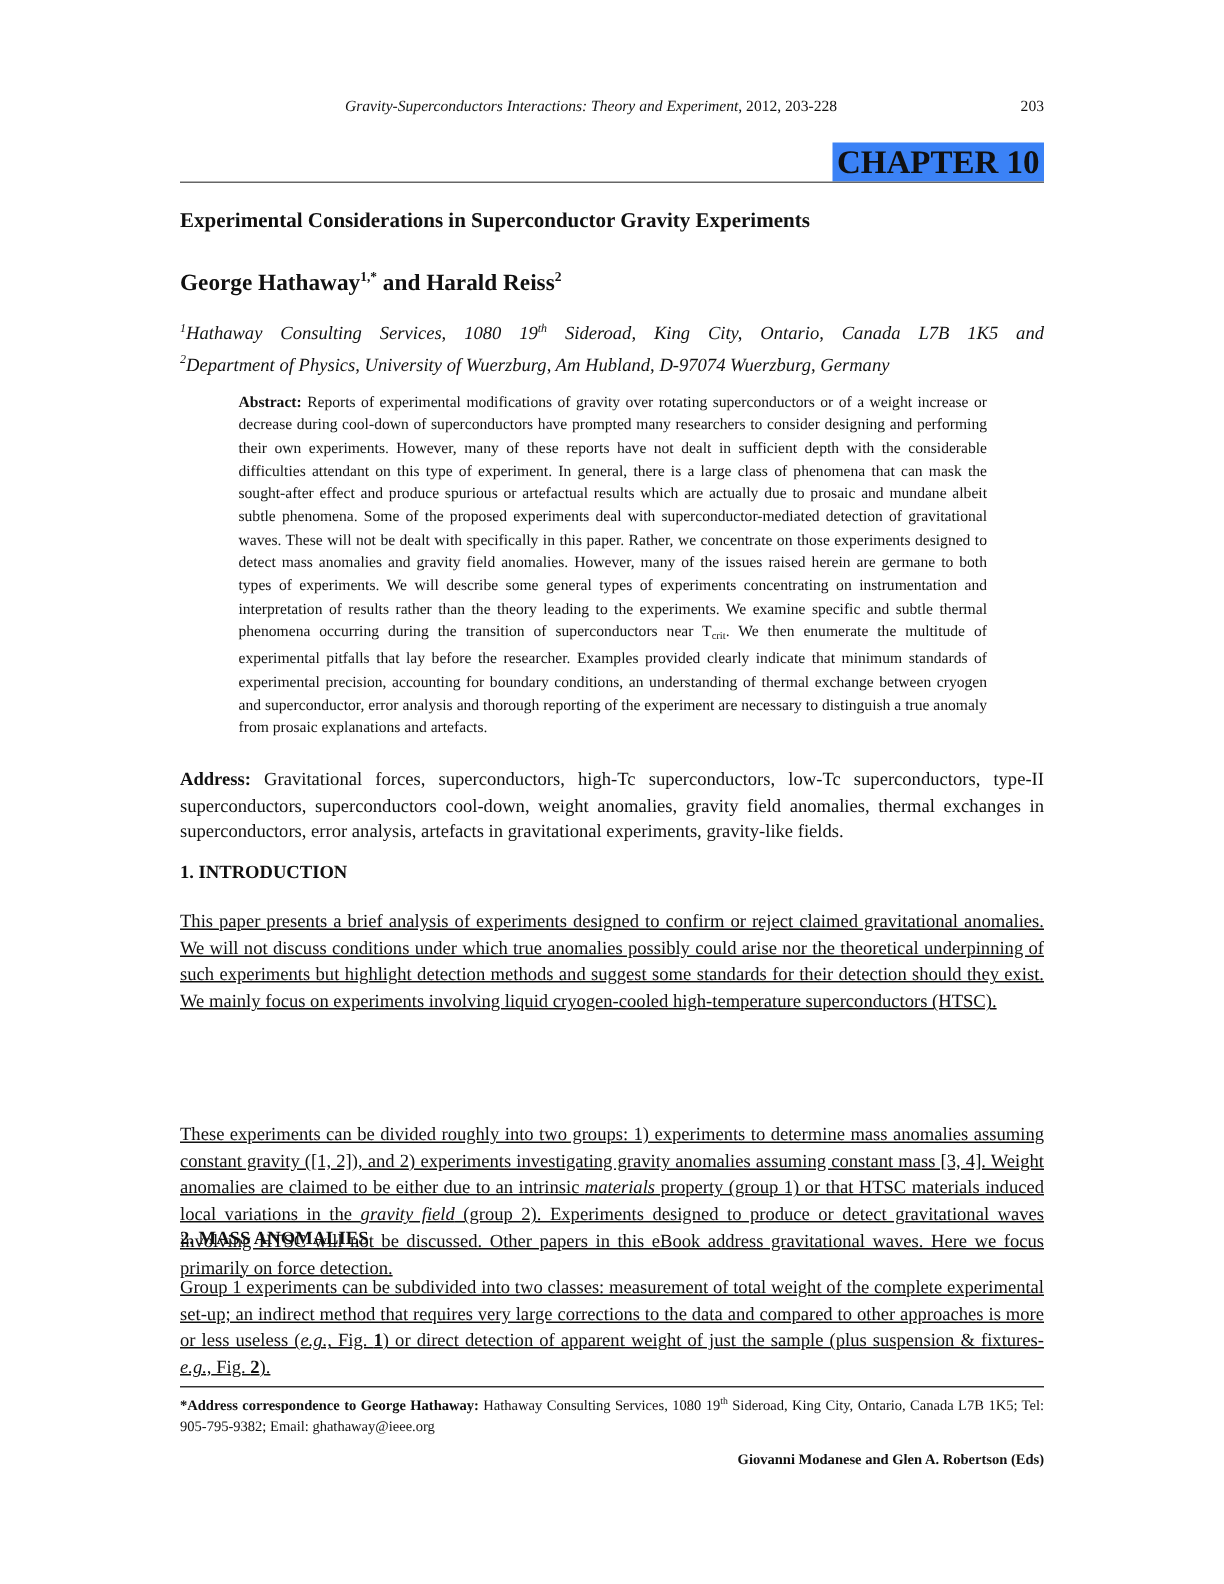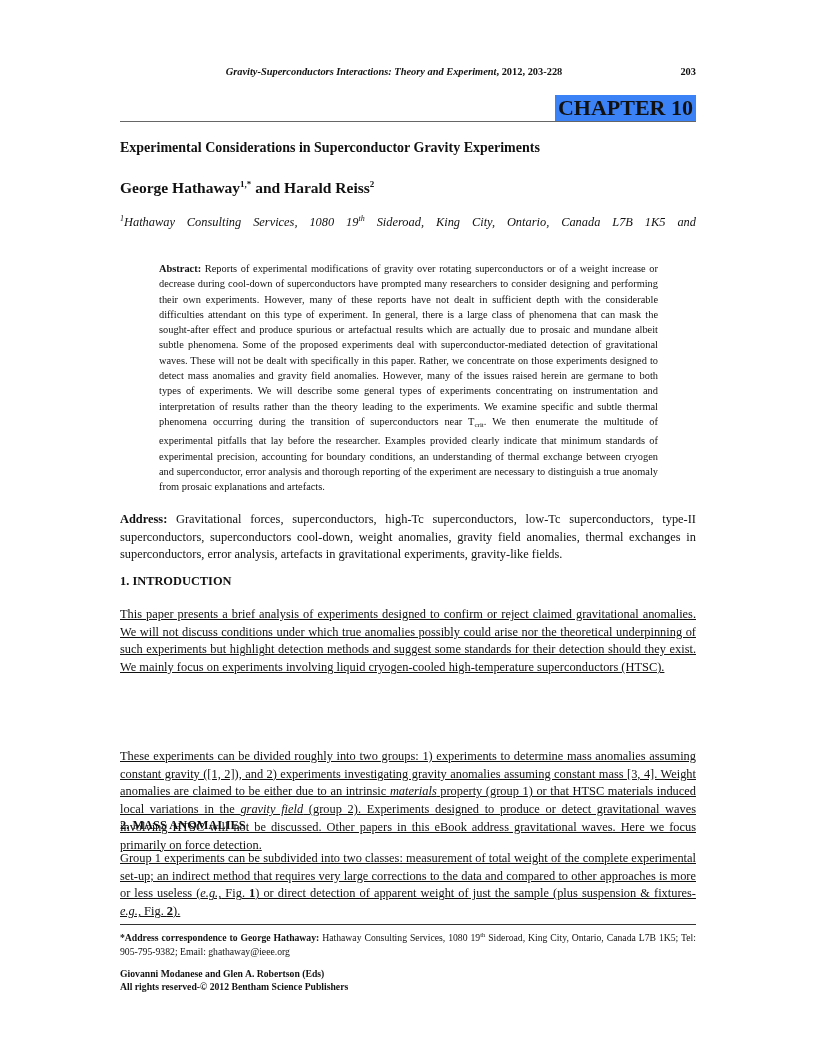--- a/index.html
+++ b/index.html
@@ -3,21 +3,21 @@
   <meta charset="utf-8">
   <style>
     html, body { margin: 0; padding: 0; background: #ffffff; }
     body {
       width: 816px; height: 1056px; position: relative; overflow: hidden;
       font-family: "Liberation Serif", serif; color: #111;
     }
     .abs { position: absolute; }
     .running-head {
       left: 122px; top: 66px; width: 574px;
-      font-size: 10.4px; font-weight: bold; text-align: left;
+      font-size: 10.4px; font-weight: normal; text-align: left;
     }
     .running-head .title { font-style: italic; }
     .running-head .pagenum { position: absolute; right: 0; top: 0; }
     .running-head .center { display: block; text-align: center; padding-right: 30px; }
     .chapter-box {
       right: 120px; top: 95px; background: #3b82f6;
       font-size: 22px; font-weight: bold; padding: 0 3px; line-height: 26px;
     }
     .top-rule {
       left: 120px; top: 121px; width: 576px; height: 0; border-top: 1.5px solid #666;
@@ -48,21 +48,21 @@
       left: 120px; width: 576px; font-size: 12.4px; line-height: 17.7px; text-align: justify; text-decoration: underline;
     }
     .fn-rule {
       left: 120px; top: 924px; width: 576px; height: 0; border-top: 1px solid #333;
     }
     .footnote {
       left: 120px; top: 928px; width: 576px; font-size: 9.7px; line-height: 14px; text-align: justify;
     }
     .footnote sup { font-size: 6.5px; vertical-align: 4px; }
     .publisher {
-      left: 120px; top: 967px; width: 576px; text-align: left;
+      left: 120px; top: 967px; width: 576px; text-align: right;
       font-size: 9.7px; font-weight: bold; line-height: 13px;
     }
     b { font-weight: bold; }
     i { font-style: italic; }
   </style>
 </head>
 <body>
 
 <div class="abs running-head">
   <span class="center">
@@ -75,20 +75,21 @@
 <div class="abs top-rule"></div>
 
 <div class="abs paper-title">Experimental Considerations in Superconductor Gravity Experiments</div>
 
 <div class="abs authors">
   <span>George Hathaway</span><sup>1,*</sup><span> and </span><span>Harald Reiss</span><sup>2</sup>
 </div>
 
 <div class="abs affil">
   <div><sup>1</sup><span>Hathaway Consulting Services, 1080 19</span><sup>th</sup><span> Sideroad, King City, Ontario, Canada L7B 1K5 and</span></div>
+  <div class="line2"><sup>2</sup><span>Department of Physics, University of Wuerzburg, Am Hubland, D-97074 Wuerzburg, Germany</span></div>
 </div>
 
 <div class="abs abstract">
   <b>Abstract:</b><span> Reports of experimental modifications of gravity over rotating superconductors or of a weight increase or decrease during cool-down of superconductors have prompted many researchers to consider designing and performing their own experiments. However, many of these reports have not dealt in sufficient depth with the considerable difficulties attendant on this type of experiment. In general, there is a large class of phenomena that can mask the sought-after effect and produce spurious or artefactual results which are actually due to prosaic and mundane albeit subtle phenomena. Some of the proposed experiments deal with superconductor-mediated detection of gravitational waves. These will not be dealt with specifically in this paper. Rather, we concentrate on those experiments designed to detect mass anomalies and gravity field anomalies. However, many of the issues raised herein are germane to both types of experiments. We will describe some general types of experiments concentrating on instrumentation and interpretation of results rather than the theory leading to the experiments. We examine specific and subtle thermal phenomena occurring during the transition of superconductors near T</span><sub>crit</sub><span>. We then enumerate the multitude of experimental pitfalls that lay before the researcher. Examples provided clearly indicate that minimum standards of experimental precision, accounting for boundary conditions, an understanding of thermal exchange between cryogen and superconductor, error analysis and thorough reporting of the experiment are necessary to distinguish a true anomaly from prosaic explanations and artefacts.</span>
 </div>
 
 <div class="abs keywords">
   <b>Address:</b><span> Gravitational forces, superconductors, high-Tc superconductors, low-Tc superconductors, type-II superconductors, superconductors cool-down, weight anomalies, gravity field anomalies, thermal exchanges in superconductors, error analysis, artefacts in gravitational experiments, gravity-like fields.</span>
 </div>
 
@@ -107,14 +108,13 @@
 </div>
 
 <div class="abs fn-rule"></div>
 
 <div class="abs footnote">
   <b>*Address correspondence to George Hathaway:</b><span> Hathaway Consulting Services, 1080 19</span><sup>th</sup><span> Sideroad, King City, Ontario, Canada L7B 1K5; Tel: 905-795-9382; Email: ghathaway@ieee.org</span>
 </div>
 
 <div class="abs publisher">
   <div>Giovanni Modanese and Glen A. Robertson (Eds)</div>
-  <div>All rights reserved-© 2012 Bentham Science Publishers</div>
 </div>
 
 </body></html>

